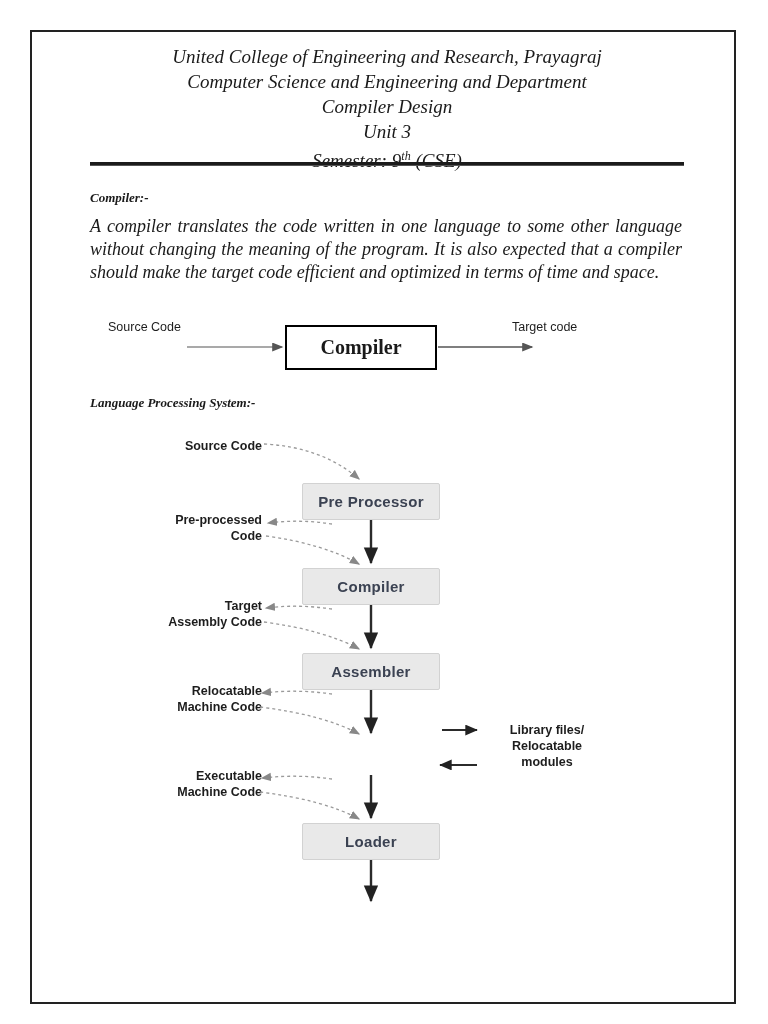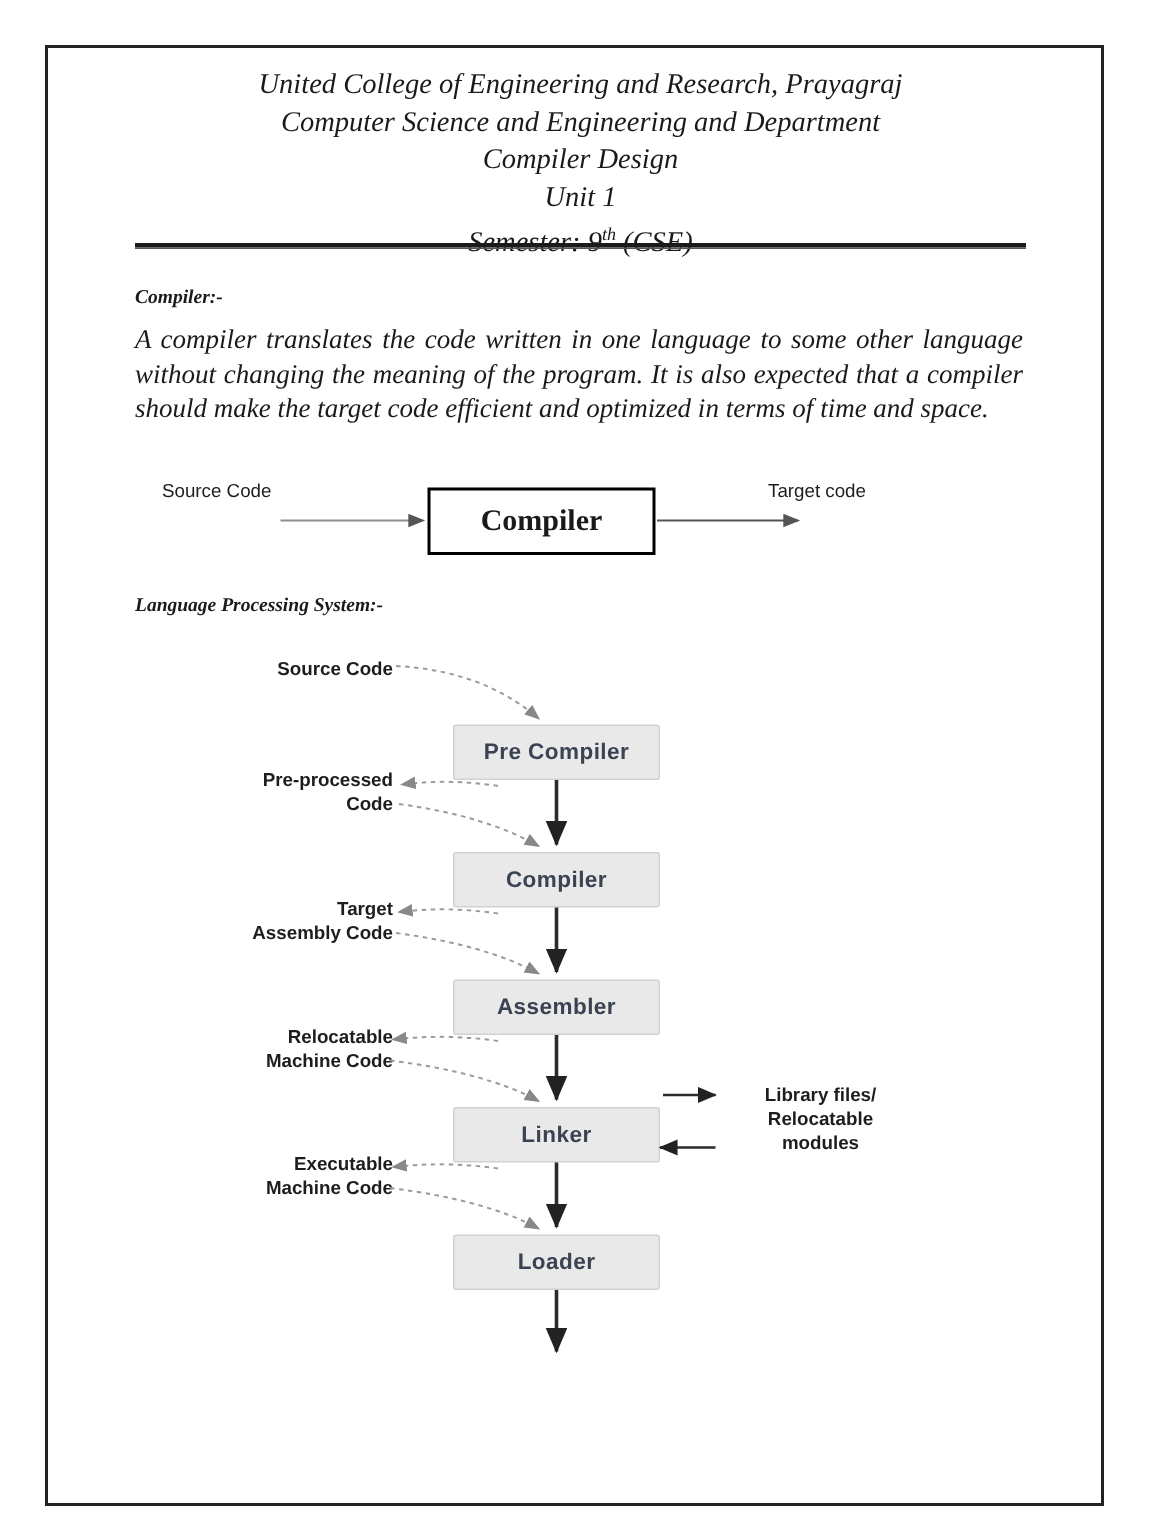--- a/index.html
+++ b/index.html
@@ -49,21 +49,21 @@
 </style>
 </head>
 <body>
 
 <div id="page">
 
   <div class="hdr">
     <div>United College of Engineering and Research, Prayagraj</div>
     <div>Computer Science and Engineering and Department</div>
     <div>Compiler Design</div>
-    <div>Unit 1</div>
+    <div>Unit 3</div>
     <div><span>Semester: 9</span><span class="sup">th</span><span> (CSE)</span></div>
   </div>
   <div class="rule"></div>
 
   <div class="sec-head" id="h-compiler">Compiler:-</div>
   <div class="para">A compiler translates the code written in one language to some other language without changing the meaning of the program. It is also expected that a compiler should make the target code efficient and optimized in terms of time and space.</div>
 
   <div class="d1lab" id="d1-src">Source Code</div>
   <div class="d1lab" id="d1-tgt">Target code</div>
   <div id="d1-box">Compiler</div>
@@ -79,24 +79,23 @@
       <marker id="ahb" markerWidth="8" markerHeight="8" refX="6.5" refY="3" orient="auto" markerUnits="strokeWidth">
         <path d="M0,0 L7,3 L0,6 z" fill="#222"></path>
       </marker>
     </defs>
     <line x1="155" y1="315" x2="250" y2="315" stroke="#8d8d8d" stroke-width="1.4" marker-end="url(#ah)"></line>
     <line x1="406" y1="315" x2="500" y2="315" stroke="#555" stroke-width="1.4" marker-end="url(#ah)"></line>
   </svg>
 
   <div class="sec-head" id="h-lps">Language Processing System:-</div>
 
-  <div class="node" style="top:451px">Pre Compiler</div>
+  <div class="node" style="top:451px">Pre Processor</div>
   <div class="node" style="top:536px">Compiler</div>
   <div class="node" style="top:621px">Assembler</div>
-  <div class="node" style="top:706px">Linker</div>
   <div class="node" style="top:791px">Loader</div>
 
   <div class="flab" style="left:110px;top:406px;width:120px">Source Code</div>
   <div class="flab" style="left:100px;top:480px;width:130px">Pre-processed
 Code</div>
   <div class="flab" style="left:95px;top:566px;width:135px">Target
 Assembly Code</div>
   <div class="flab" style="left:90px;top:651px;width:140px">Relocatable
 Machine Code</div>
   <div class="flab" style="left:90px;top:736px;width:140px">Executable

